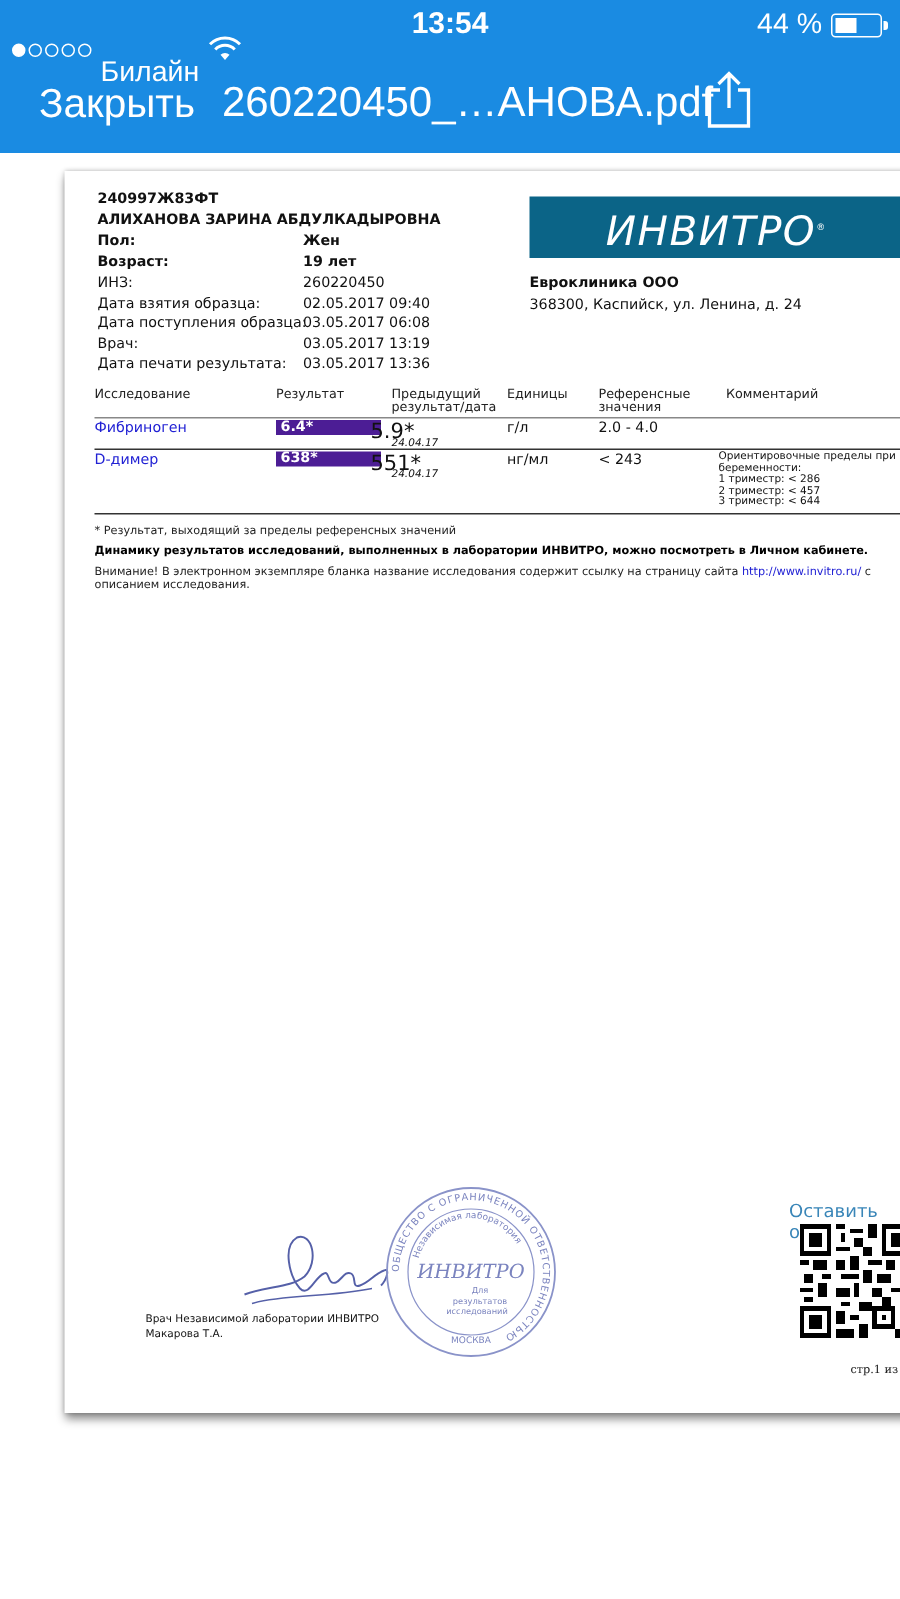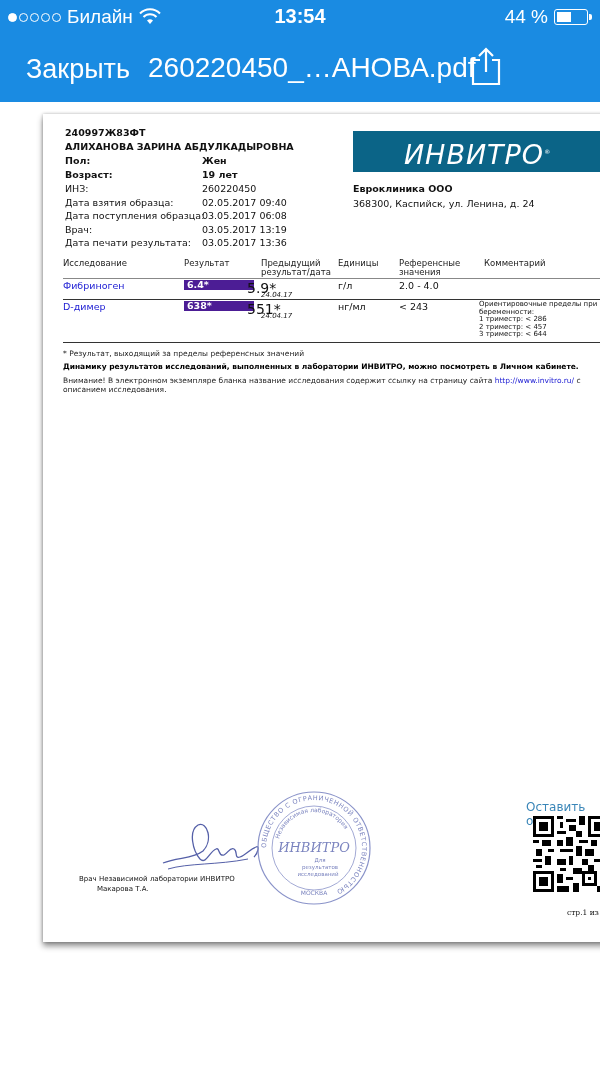--- a/index.html
+++ b/index.html
@@ -5,21 +5,21 @@
   * { box-sizing: border-box; margin: 0; padding: 0; }
   html, body { width: 600px; height: 1066px; background: #ffffff; overflow: hidden; }
   body { font-family: "Liberation Sans", "DejaVu Sans", sans-serif; position: relative; }
 
   .topbar { position: absolute; left: 0; top: 0; width: 600px; height: 102px; background: #1a8be2; color: #fff; }
   .statusbar { position: absolute; left: 0; top: 0; width: 600px; height: 34px; font-size: 19px; }
   .sb-left { position: absolute; left: 8px; top: 6px; display: flex; align-items: center; gap: 6px; }
   .signal { display: flex; gap: 2px; align-items: center; }
   .signal span { width: 9px; height: 9px; border-radius: 50%; border: 1.2px solid #fff; display: inline-block; }
   .signal span.on { background: #fff; }
-  .carrier { font-size: 19px; }
+  .carrier { font-size: 19px; margin-top: 32px; }
   .wifi { width: 22px; height: 18px; }
   .sb-time { position: absolute; left: 0; right: 0; top: 5px; text-align: center; font-weight: bold; font-size: 20px; }
   .sb-right { position: absolute; right: 12px; top: 6px; display: flex; align-items: center; gap: 6px; }
   .battery { width: 34px; height: 16px; border: 1.5px solid #fff; border-radius: 3px; position: relative; }
   .battery .fill { position: absolute; left: 2px; top: 2px; bottom: 2px; width: 14px; background: #fff; }
   .battery::after { content: ""; position: absolute; right: -5px; top: 4px; width: 3px; height: 6px; background: #fff; border-radius: 0 2px 2px 0; }
 
   .navbar { position: absolute; left: 0; top: 34px; width: 532px; height: 68px; }
   .close-btn { position: absolute; left: 26px; top: 20px; font-size: 27px; color: #fff; }
   .doc-title { position: absolute; left: 148px; top: 18px; font-size: 28px; color: #fff; }
@@ -52,21 +52,21 @@
   .prev-date { position: absolute; left: 218px; font-size: 7px; font-style: italic; }
   .units { position: absolute; left: 295px; font-size: 9.5px; }
   .ref { position: absolute; left: 356px; font-size: 9.5px; }
   .comment { position: absolute; left: 436px; font-size: 7px; line-height: 7.6px; width: 135px; }
 
   .note { position: absolute; left: 20px; font-size: 7.5px; color: #222; width: 555px; line-height: 9px; }
   .note a { color: #2121d4; text-decoration: none; }
   .note.bold { font-weight: bold; color: #000; }
 
   .signature { position: absolute; left: 115px; top: 697px; width: 110px; height: 62px; }
-  .doctor1 { position: absolute; left: 36px; top: 761px; font-size: 7px; }
+  .doctor1 { position: absolute; left: 54px; top: 761px; font-size: 7px; }
   .doctor2 { position: absolute; left: 54px; top: 771px; font-size: 7px; }
   .stamp { position: absolute; left: 213px; top: 676px; width: 116px; height: 116px; }
 
   .feedback { position: absolute; left: 483px; top: 686px; font-size: 12px; color: #3a86b8; }
   .qr { position: absolute; left: 490px; top: 702px; width: 76px; height: 76px; }
   .page-num { position: absolute; left: 524px; top: 794px; font-size: 7.5px; font-family: "DejaVu Serif", serif; }
 </style>
 </head>
 <body>
 

